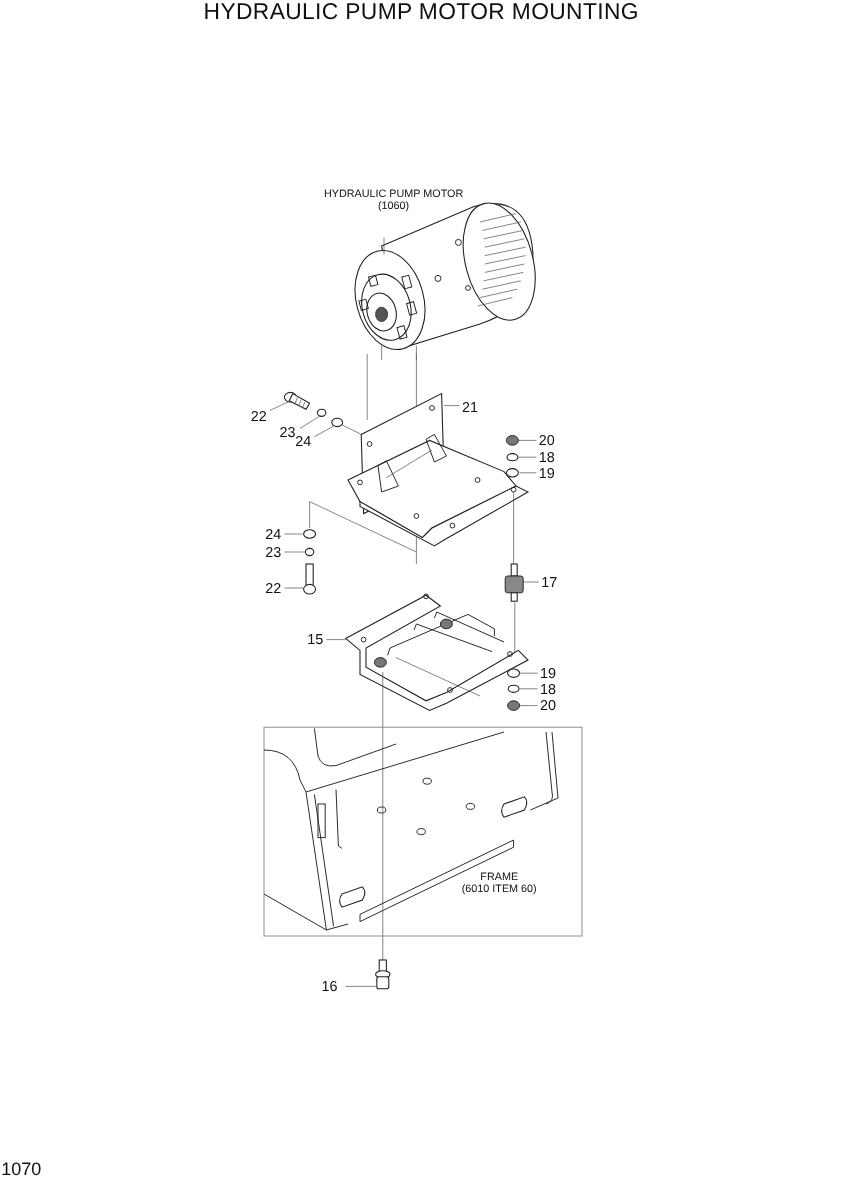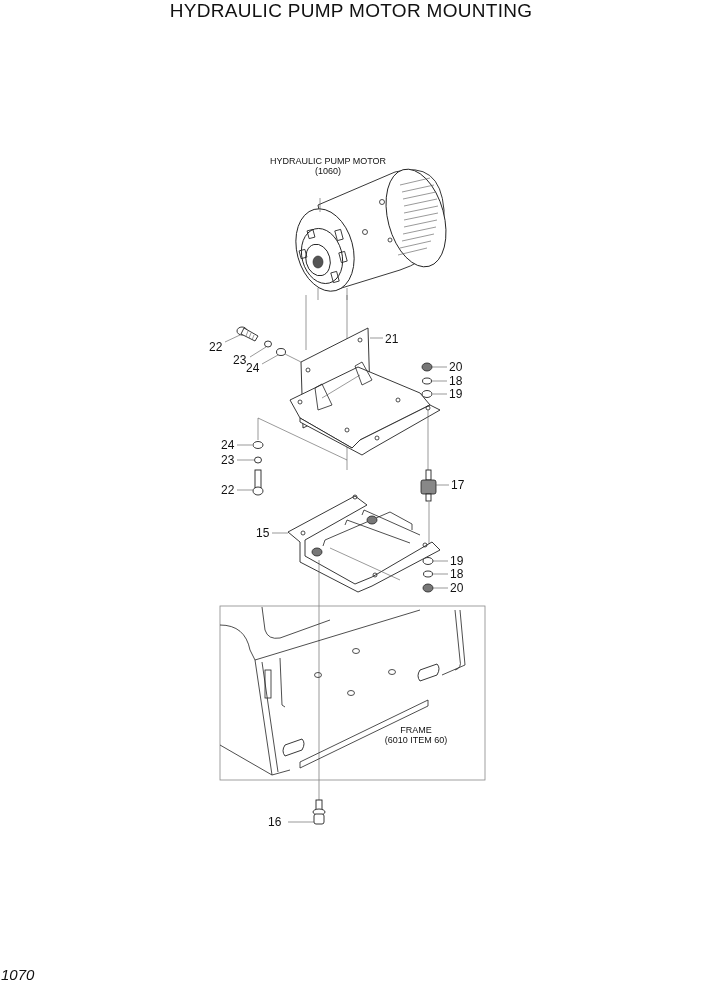--- a/index.html
+++ b/index.html
@@ -1,18 +1,18 @@
 <!DOCTYPE html>
 <html><head>
 <meta charset="utf-8">
 <style>
   html, body { margin:0; padding:0; background:#ffffff; }
   body { width:702px; height:992px; position:relative; overflow:hidden; font-family:"Liberation Sans", sans-serif; color:#111; }
   .title { position:absolute; left:0; width:702px; top:0; text-align:center; font-size:19px; letter-spacing:0.3px; line-height:22px; }
-  .page-num { position:absolute; left:1px; top:966px; font-size:15px;font-style:italic; }
+  .page-num { position:absolute; left:1px; top:966px; font-size:15px; }
   svg.diagram { position:absolute; left:0; top:0; }
   .lbl { font-family:"Liberation Sans", sans-serif; font-size:12px; fill:#111; }
   .cap { font-family:"Liberation Sans", sans-serif; font-size:9px; fill:#111; }
   .ln { stroke:#222; stroke-width:0.8; fill:none; }
   .thin { stroke:#555; stroke-width:0.6; fill:none; }
   .part { stroke:#222; stroke-width:0.9; fill:#fff; }
   .dark { stroke:#222; stroke-width:0.8; fill:#777; }
 </style>
 </head>
 <body>

